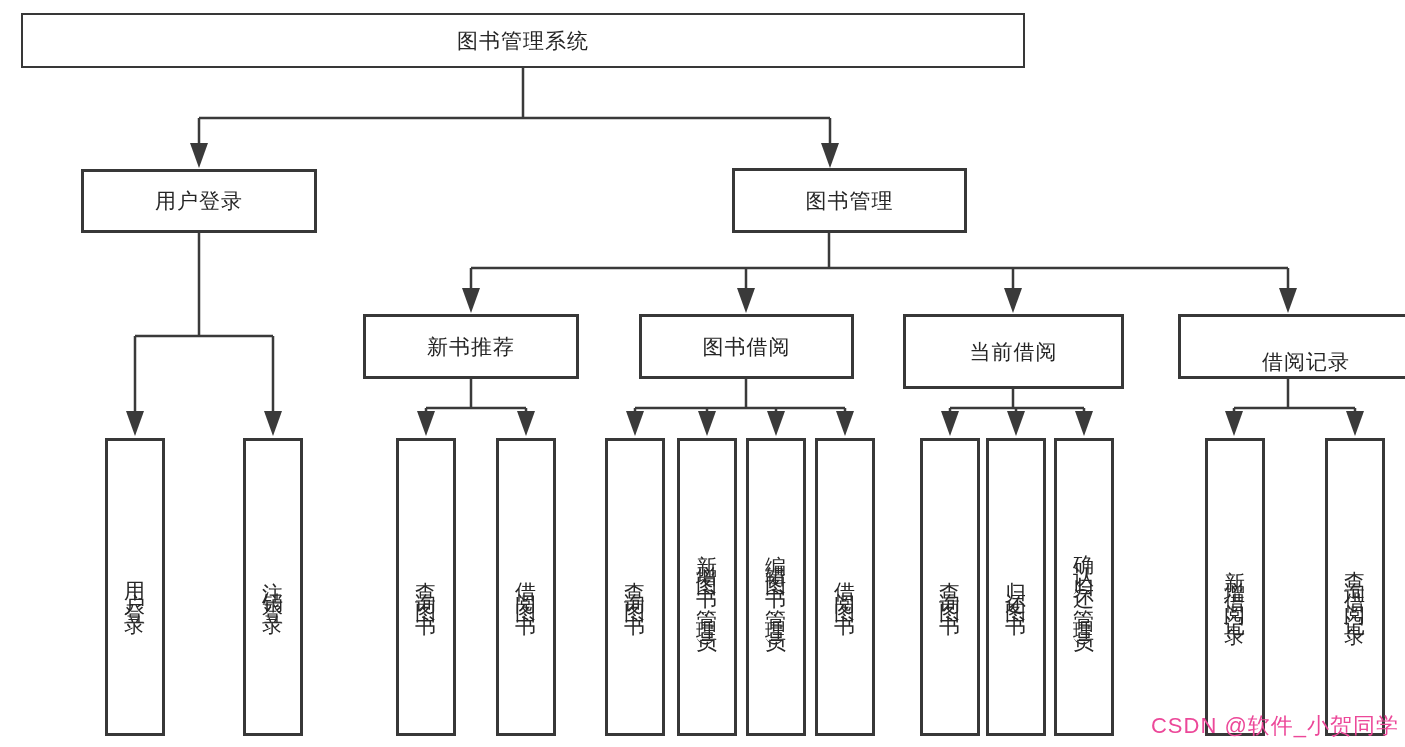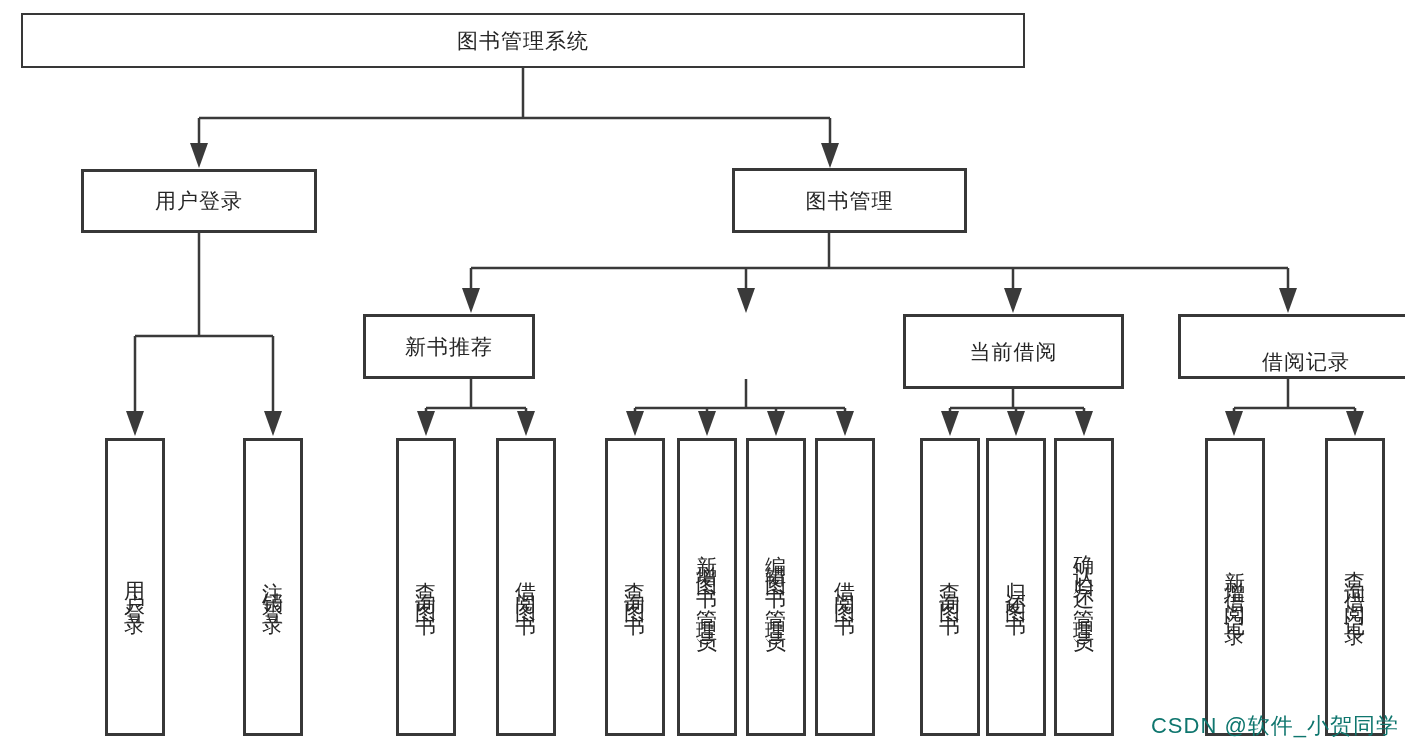--- a/index.html
+++ b/index.html
@@ -29,21 +29,21 @@
   }
   .vtext {
     writing-mode: vertical-lr; text-orientation: mixed;
     font-size: 21px; letter-spacing: 11px; color: #262626;
     white-space: nowrap; line-height: 1;
   }
   .watermark {
     position: absolute; z-index: 3;
     right: 6px; bottom: 6px;
     font-size: 22px; letter-spacing: 1px;
-    color: #0f766e;
+    color: #ec4899;
   }
 </style>
 </head>
 <body>
 
 <div class="canvas">
 
   <svg class="connectors" width="1405" height="747" viewBox="0 0 1405 747">
     <g stroke="#3a3a3a" stroke-width="2.5" fill="none">
 
@@ -95,22 +95,25 @@
     <span>图书管理系统</span>
   </div>
 
   <div class="hbox" style="left:81px; top:169px; width:236px; height:64px;">
     <span>用户登录</span>
   </div>
   <div class="hbox" style="left:732px; top:168px; width:235px; height:65px;">
     <span>图书管理</span>
   </div>
 
-  <div class="hbox" style="left:363px; top:314px; width:172px; height:65px;">
+  <div class="hbox" style="left:363px; top:314px; width:216px; height:65px;">
     <span>新书推荐</span>
+  </div>
+  <div class="hbox" style="left:639px; top:314px; width:215px; height:65px;">
+    <span>图书借阅</span>
   </div>
   <div class="hbox" style="left:903px; top:314px; width:221px; height:75px;">
     <span>当前借阅</span>
   </div>
   <div class="hbox" style="left:1178px; top:314px; width:256px; height:65px;align-items:flex-end;">
     <span>借阅记录</span>
   </div>
 
   <div class="leaf" style="left:105px;">
     <span class="vtext">用户登录</span>

